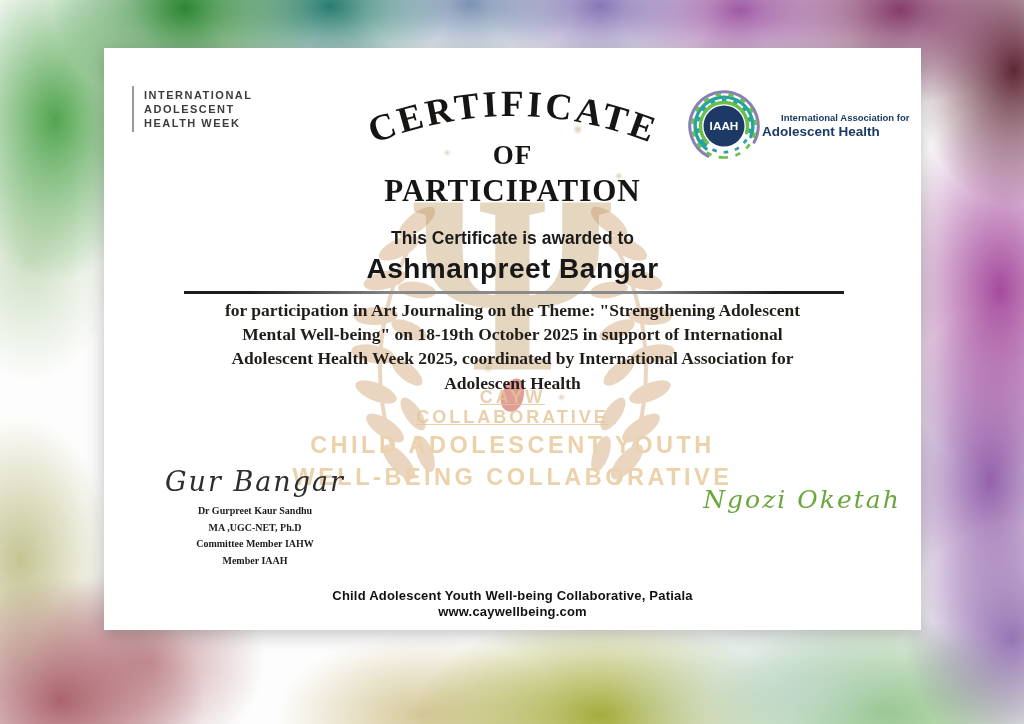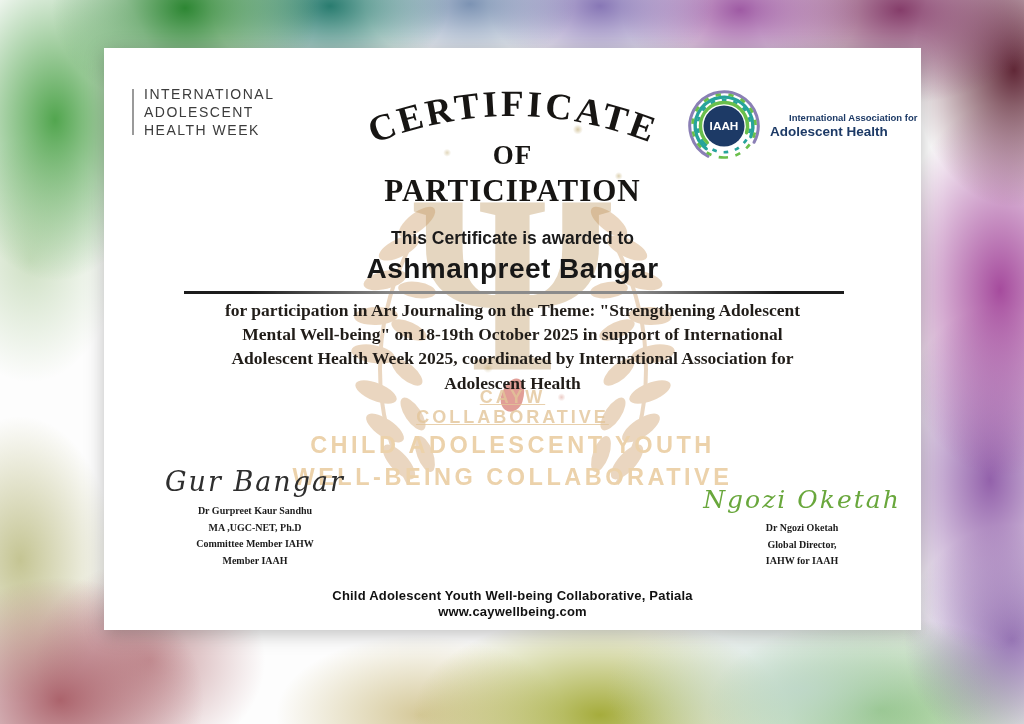--- a/index.html
+++ b/index.html
@@ -62,29 +62,29 @@
   }
   .smiley{
     position:absolute;left:1px;top:-7px;width:13px;height:13px;border-radius:50%;
     background:#e9f5d6;border:2px solid #37421f;box-sizing:border-box;
   }
   .smiley:before{content:"";position:absolute;left:2px;top:2.5px;width:2px;height:2px;border-radius:50%;background:#37421f;box-shadow:4px 0 0 #37421f;}
   .smiley:after{content:"";position:absolute;left:2.5px;top:5.5px;width:4px;height:2px;border-bottom:1.5px solid #37421f;border-radius:0 0 4px 4px;}
   .iahw-div{width:2px;height:46px;background:#9a9a9a;margin:0 10px 0 6px;}
   .iahw-lines{display:flex;flex-direction:column;gap:2px;}
   .iahw-lines span{
-    font-size:14px;font-weight:400;letter-spacing:1.5px;color:#3c3c3c;
+    font-size:11px;font-weight:700;letter-spacing:1.5px;color:#3c3c3c;
     font-family:"Liberation Sans",sans-serif;
   }
   
   .title-wrap{position:absolute;left:0;right:0;top:30px;text-align:center;z-index:2;color:#171513;}
   .title-of{margin-top:-24px;font-family:"Liberation Serif",serif;font-weight:700;font-size:27px;letter-spacing:1px;}
   .title-part{margin-top:2px;font-family:"Liberation Serif",serif;font-weight:700;font-size:31px;letter-spacing:1px;}
   
-  .iaah{position:absolute;left:582px;top:40px;display:flex;align-items:center;gap:8px;z-index:2;justify-content:flex-end;}
+  .iaah{position:absolute;left:582px;top:40px;display:flex;align-items:center;gap:0;z-index:2;justify-content:flex-end;}
   .iaah-text{display:flex;flex-direction:column;line-height:1.15;}
   .iaah-t1{font-size:9.5px;font-weight:700;color:#1d3a66;padding-left:19px;}
   .iaah-t2{font-size:13.5px;font-weight:700;color:#1d3a66;}
   
   .wreath{position:absolute;left:50%;top:118px;transform:translateX(-50%);z-index:0;}
   .psi{
     position:absolute;left:0;right:0;top:108px;text-align:center;z-index:0;
     font-family:"Liberation Serif",serif;font-size:255px;line-height:1;
     color:rgba(186,148,90,.38);font-weight:700;
   }
@@ -223,25 +223,20 @@
     <div class="sig-lines">
       <div>Dr Gurpreet Kaur Sandhu</div>
       <div>MA ,UGC-NET, Ph.D</div>
       <div>Committee Member IAHW</div>
       <div>Member IAAH</div>
     </div>
   </div>
 
   <div class="sig sig-right">
     <div class="script">Ngozi Oketah</div>
-    <div class="sig-lines">
-      <div>Dr Ngozi Oketah</div>
-      <div>Global Director,</div>
-      <div>IAHW for IAAH</div>
-    </div>
   </div>
 
   <div class="footer">
     <div>Child Adolescent Youth Well-being Collaborative, Patiala</div>
     <div>www.caywellbeing.com</div>
   </div>
 
 </div>
 
 </body></html>

